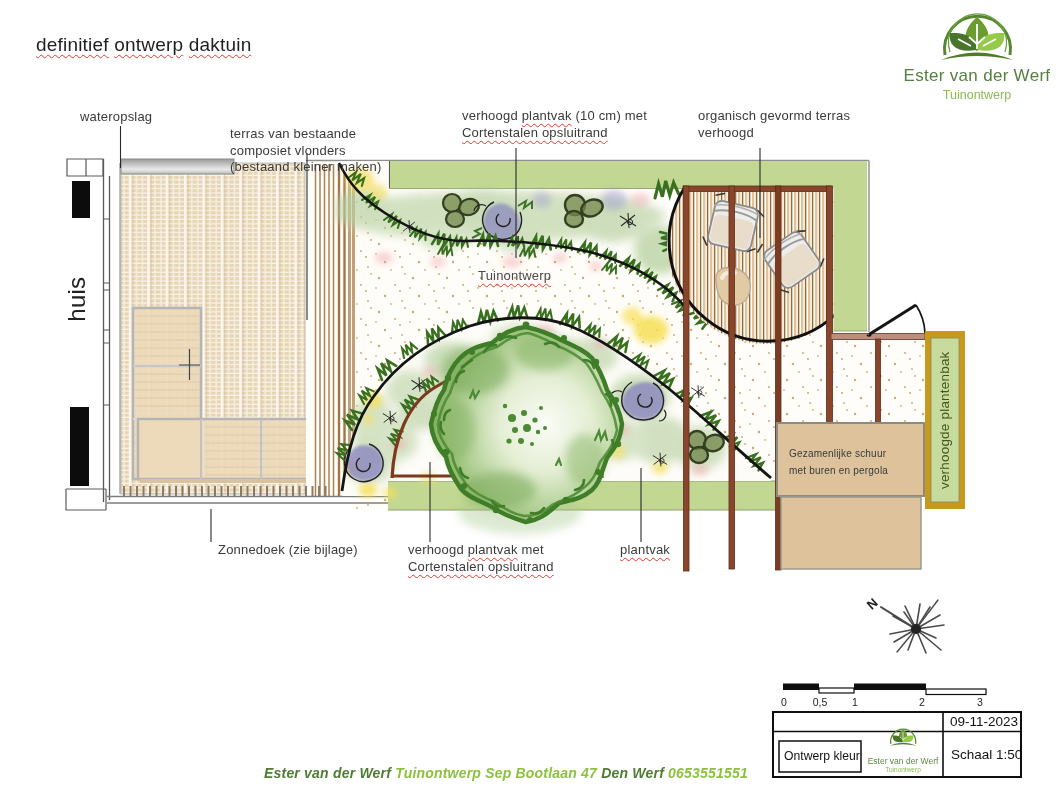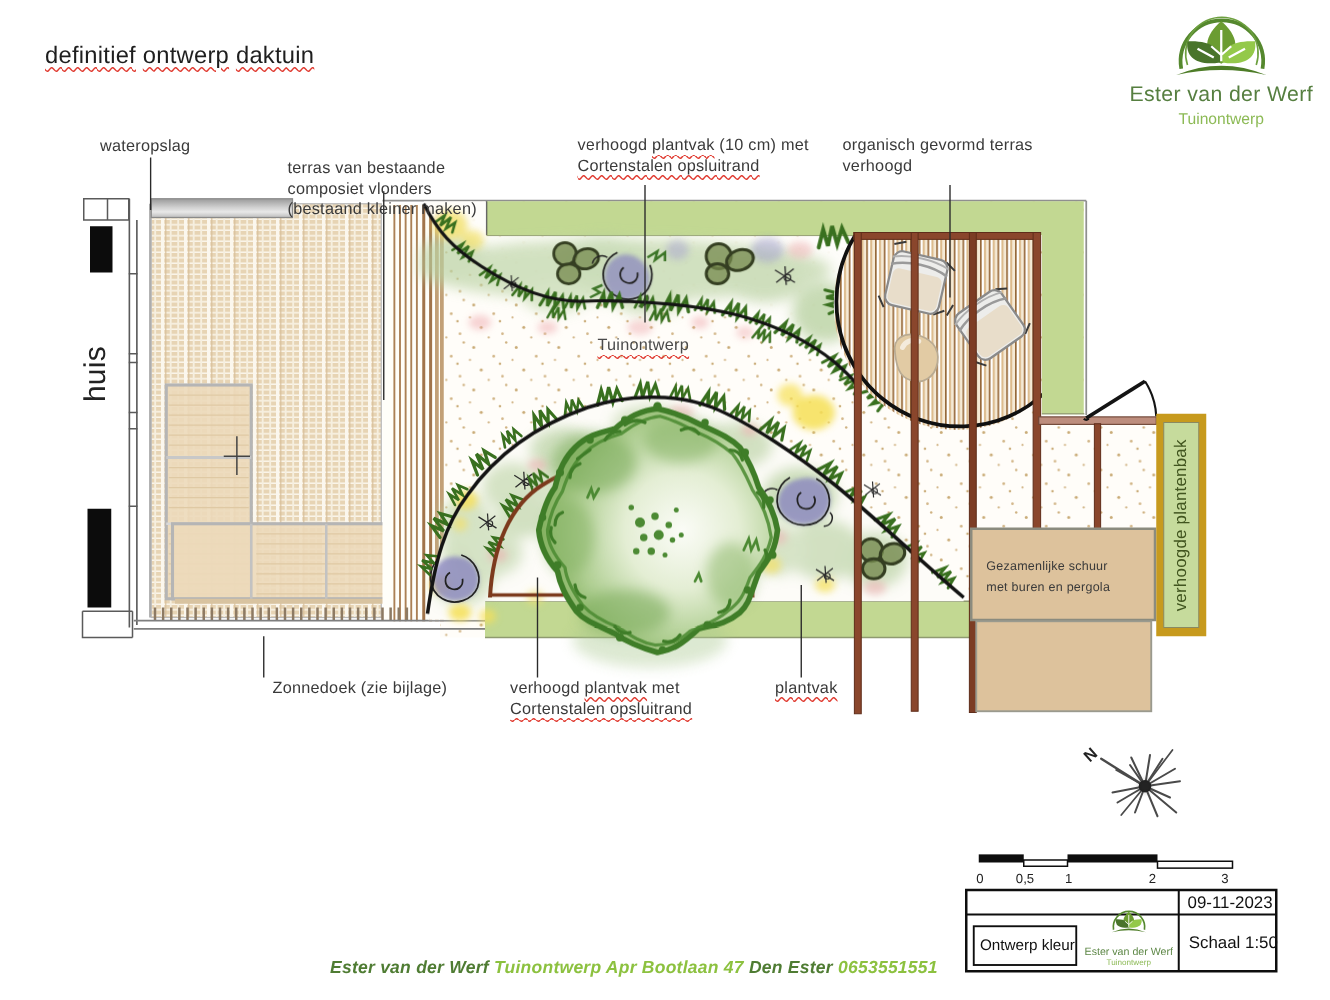--- a/index.html
+++ b/index.html
@@ -544,31 +544,31 @@
 </svg>
 
 <div class="lbl" style="left:36px;top:37px;font-size:19px;color:#1e1e1e;letter-spacing:0.2px;"><span class="wavy">definitief</span> <span class="wavy">ontwerp</span> <span class="wavy">daktuin</span></div>
 
 <div class="lbl" style="left:80px;top:109px;text-align:right;">wateropslag</div>
 
 <div class="lbl" style="left:230px;top:102px;margin-top:24px;">terras van bestaande<br>composiet vlonders<br>(bestaand kleiner maken)</div>
 
 <div class="lbl" style="left:462px;top:108px;">verhoogd <span class="wavy">plantvak</span> (10 cm) met<br><span class="wavy">Cortenstalen opsluitrand</span></div>
 
-<div class="lbl" style="left:674px;top:108px;">organisch gevormd terras<br>verhoogd</div>
+<div class="lbl" style="left:698px;top:108px;">organisch gevormd terras<br>verhoogd</div>
 
 <div class="lbl" style="left:42px;top:291px;font-size:24px;color:#222;transform:rotate(-90deg);transform-origin:center;width:70px;text-align:center;">huis</div>
 
 <div class="lbl" style="left:478px;top:268px;font-size:13px;color:#4a4a4a;"><span class="wavy">Tuinontwerp</span></div>
 
 <div class="lbl" style="left:206px;top:542px;margin-left:12px;">Zonnedoek (zie bijlage)</div>
 
 <div class="lbl" style="left:408px;top:542px;">verhoogd <span class="wavy">plantvak</span> met<br><span class="wavy">Cortenstalen opsluitrand</span></div>
 
 <div class="lbl" style="left:620px;top:542px;"><span class="wavy">plantvak</span></div>
 
 <div class="lbl" style="left:789px;top:446px;font-size:10px;color:#3a3a3a;">Gezamenlijke schuur<br>met buren en pergola</div>
 
 <div class="lbl" style="left:873px;top:412px;font-size:13.5px;color:#41551f;transform:rotate(-90deg);transform-origin:center;width:144px;text-align:center;">verhoogde plantenbak</div>
 
 <div class="lbl" style="left:868px;top:596px;font-size:13px;font-weight:bold;color:#222;transform:rotate(-42deg);">N</div>
 
-<div class="lbl" style="left:264px;top:765px;font-size:14px;font-weight:bold;font-style:italic;color:#4f7c33;"><span>Ester van der Werf</span> <span style="color:#8cc13f;">Tuinontwerp Apr Bootlaan 47</span> <span>Den Ester</span> <span style="color:#8cc13f;text-align:right;">0653551551</span></div>
+<div class="lbl" style="left:264px;top:765px;font-size:14px;font-weight:bold;font-style:italic;color:#4f7c33;"><span>Ester van der Werf</span> <span style="color:#8cc13f;">Tuinontwerp Sep Bootlaan 47</span> <span>Den Werf</span> <span style="color:#8cc13f;text-align:right;">0653551551</span></div>
 
 </body></html>

